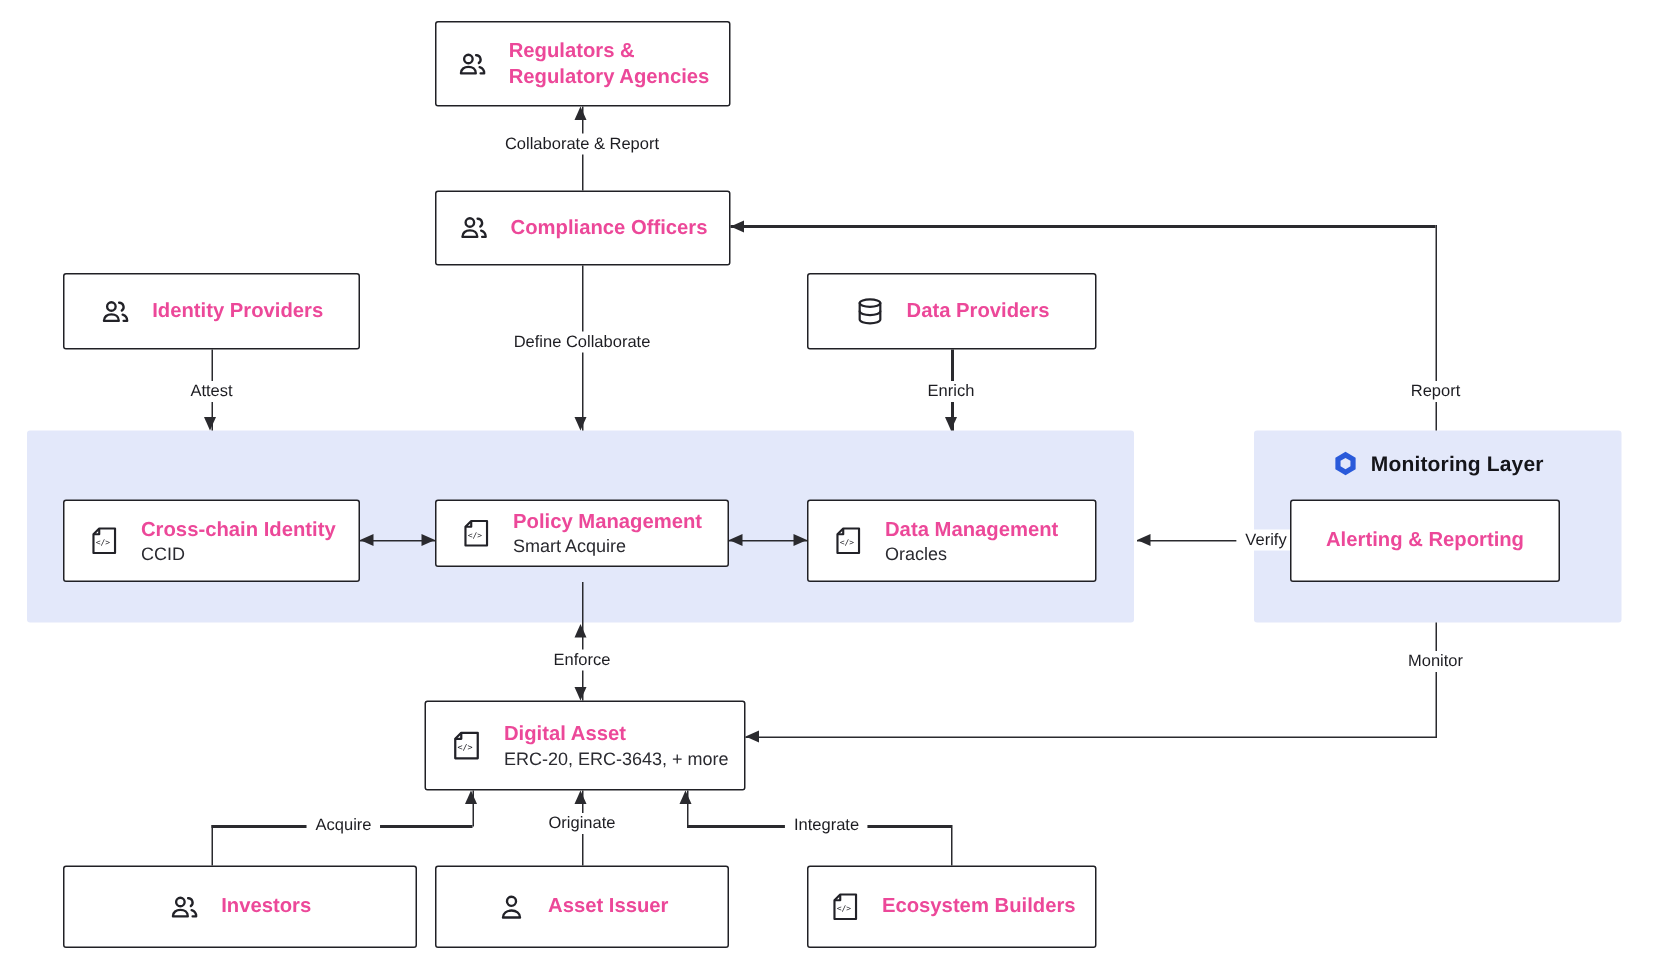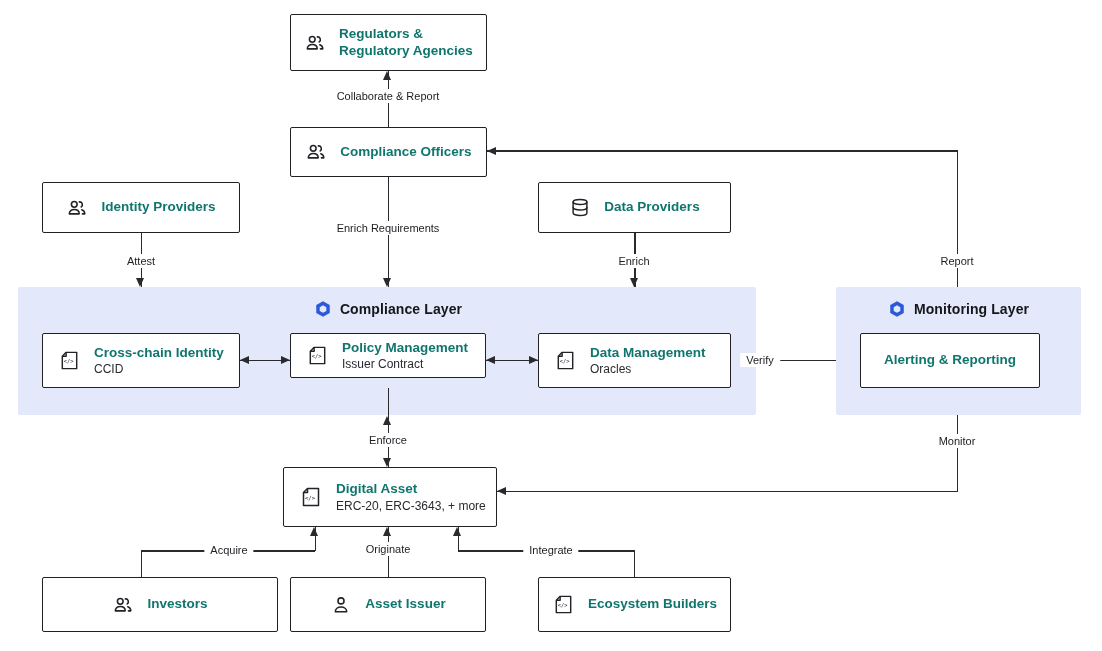--- a/index.html
+++ b/index.html
@@ -13,21 +13,21 @@
     font-size:14px;font-weight:700;letter-spacing:.1px;color:#15151a;
   }
   .hex{color:var(--accent);display:inline-flex;}
   .node{
     position:absolute;background:#fff;border:1.5px solid #202025;border-radius:2px;
     display:flex;align-items:center;gap:13px;box-sizing:border-box;
   }
   .node.centered{justify-content:center;}
   .node.leftpad{padding-left:15px;}
   .node .icon{display:inline-flex;flex:0 0 auto;color:#222228;}
-  .node-title{font-size:13.5px;font-weight:700;line-height:1.25;color:#0f766e;}
+  .node-title{font-size:13.5px;font-weight:700;line-height:1.25;color:#ec4899;}
   .node-sub{font-size:12px;font-weight:400;color:#2a2a30;margin-top:1px;}
   .vl,.hl{position:absolute;background:var(--line);}
   .vl{width:1.5px;}
   .hl{height:1.5px;}
   .ah{position:absolute;width:0;height:0;}
   .ah-up{border-left:4.5px solid transparent;border-right:4.5px solid transparent;border-bottom:9px solid var(--line);}
   .ah-down{border-left:4.5px solid transparent;border-right:4.5px solid transparent;border-top:9px solid var(--line);}
   .ah-left{border-top:4.5px solid transparent;border-bottom:4.5px solid transparent;border-right:9px solid var(--line);}
   .ah-right{border-top:4.5px solid transparent;border-bottom:4.5px solid transparent;border-left:9px solid var(--line);}
   .chip{
@@ -36,28 +36,20 @@
   }
 </style>
 </head>
 <body>
 
 <div id="canvas">
 
   <div class="panel" style="left:18px;top:287px;width:738px;height:128px"></div>
   <div class="panel" style="left:836px;top:287px;width:245px;height:128px"></div>
 
-  <div class="layer-title" style="left:248px;top:300px;width:280px">
-    <span class="hex">
-      <svg viewBox="0 0 24 24" width="18" height="18">
-          <path fill="currentColor" fill-rule="evenodd" d="M12 1.6 21 6.8v10.4L12 22.4 3 17.2V6.8L12 1.6zm0 5.4 4.4 2.5v5L12 17l-4.4-2.5v-5L12 7z"></path>
-        </svg>
-    </span>
-    <span>Compliance Layer</span>
-  </div>
 
   <div class="layer-title" style="left:838px;top:300px;width:241px">
     <span class="hex">
       <svg viewBox="0 0 24 24" width="18" height="18">
           <path fill="currentColor" fill-rule="evenodd" d="M12 1.6 21 6.8v10.4L12 22.4 3 17.2V6.8L12 1.6zm0 5.4 4.4 2.5v5L12 17l-4.4-2.5v-5L12 7z"></path>
         </svg>
     </span>
     <span>Monitoring Layer</span>
   </div>
 
@@ -103,25 +95,25 @@
 
   <div class="vl" style="left:387.5px;top:527px;height:50px"></div>
   <div class="ah ah-up" style="left:383px;top:527px"></div>
 
   <div class="vl" style="left:633.5px;top:550px;height:27px"></div>
   <div class="hl" style="left:458px;top:550px;width:176px"></div>
   <div class="vl" style="left:457.5px;top:527px;height:24px"></div>
   <div class="ah ah-up" style="left:453px;top:527px"></div>
 
   <span class="chip" style="left:388px;top:96px">Collaborate &amp; Report</span>
-  <span class="chip" style="left:388px;top:228px">Enrich Requirements</span>
+  <span class="chip" style="left:388px;top:228px">Define Collaborate</span>
   <span class="chip" style="left:141px;top:261px">Attest</span>
   <span class="chip" style="left:634px;top:261px">Enrich</span>
   <span class="chip" style="left:957px;top:261px">Report</span>
-  <span class="chip" style="left:760px;top:360px">Verify</span>
+  <span class="chip" style="left:844px;top:360px">Verify</span>
   <span class="chip" style="left:388px;top:440px">Enforce</span>
   <span class="chip" style="left:957px;top:441px">Monitor</span>
   <span class="chip" style="left:229px;top:550px">Acquire</span>
   <span class="chip" style="left:388px;top:549px">Originate</span>
   <span class="chip" style="left:551px;top:550px">Integrate</span>
 
   <div class="node centered" style="left:290px;top:14px;width:197px;height:57px">
     <span class="icon">
       <svg viewBox="0 0 24 24" width="22" height="22" fill="none" stroke="currentColor" stroke-width="1.7" stroke-linecap="round" stroke-linejoin="round">
           <circle cx="9" cy="8" r="3.1"></circle>
@@ -188,21 +180,21 @@
   <div class="node leftpad" style="left:290px;top:333px;width:196px;height:45px">
     <span class="icon">
       <svg viewBox="0 0 24 24" width="23" height="23" fill="none" stroke="currentColor" stroke-width="1.5" stroke-linejoin="round">
           <path d="M8.5 3.5h11v17h-15v-13z"></path>
           <path d="M8.5 3.5v4h-4"></path>
           <text x="6" y="15" font-size="5.6" stroke="none" fill="currentColor" font-family="'DejaVu Sans Mono',monospace">&lt;/&gt;</text>
         </svg>
     </span>
     <div>
       <div class="node-title">Policy Management</div>
-      <div class="node-sub">Issuer Contract</div>
+      <div class="node-sub">Smart Acquire</div>
     </div>
   </div>
 
   <div class="node leftpad" style="left:538px;top:333px;width:193px;height:55px">
     <span class="icon">
       <svg viewBox="0 0 24 24" width="23" height="23" fill="none" stroke="currentColor" stroke-width="1.5" stroke-linejoin="round">
           <path d="M8.5 3.5h11v17h-15v-13z"></path>
           <path d="M8.5 3.5v4h-4"></path>
           <text x="6" y="15" font-size="5.6" stroke="none" fill="currentColor" font-family="'DejaVu Sans Mono',monospace">&lt;/&gt;</text>
         </svg>

